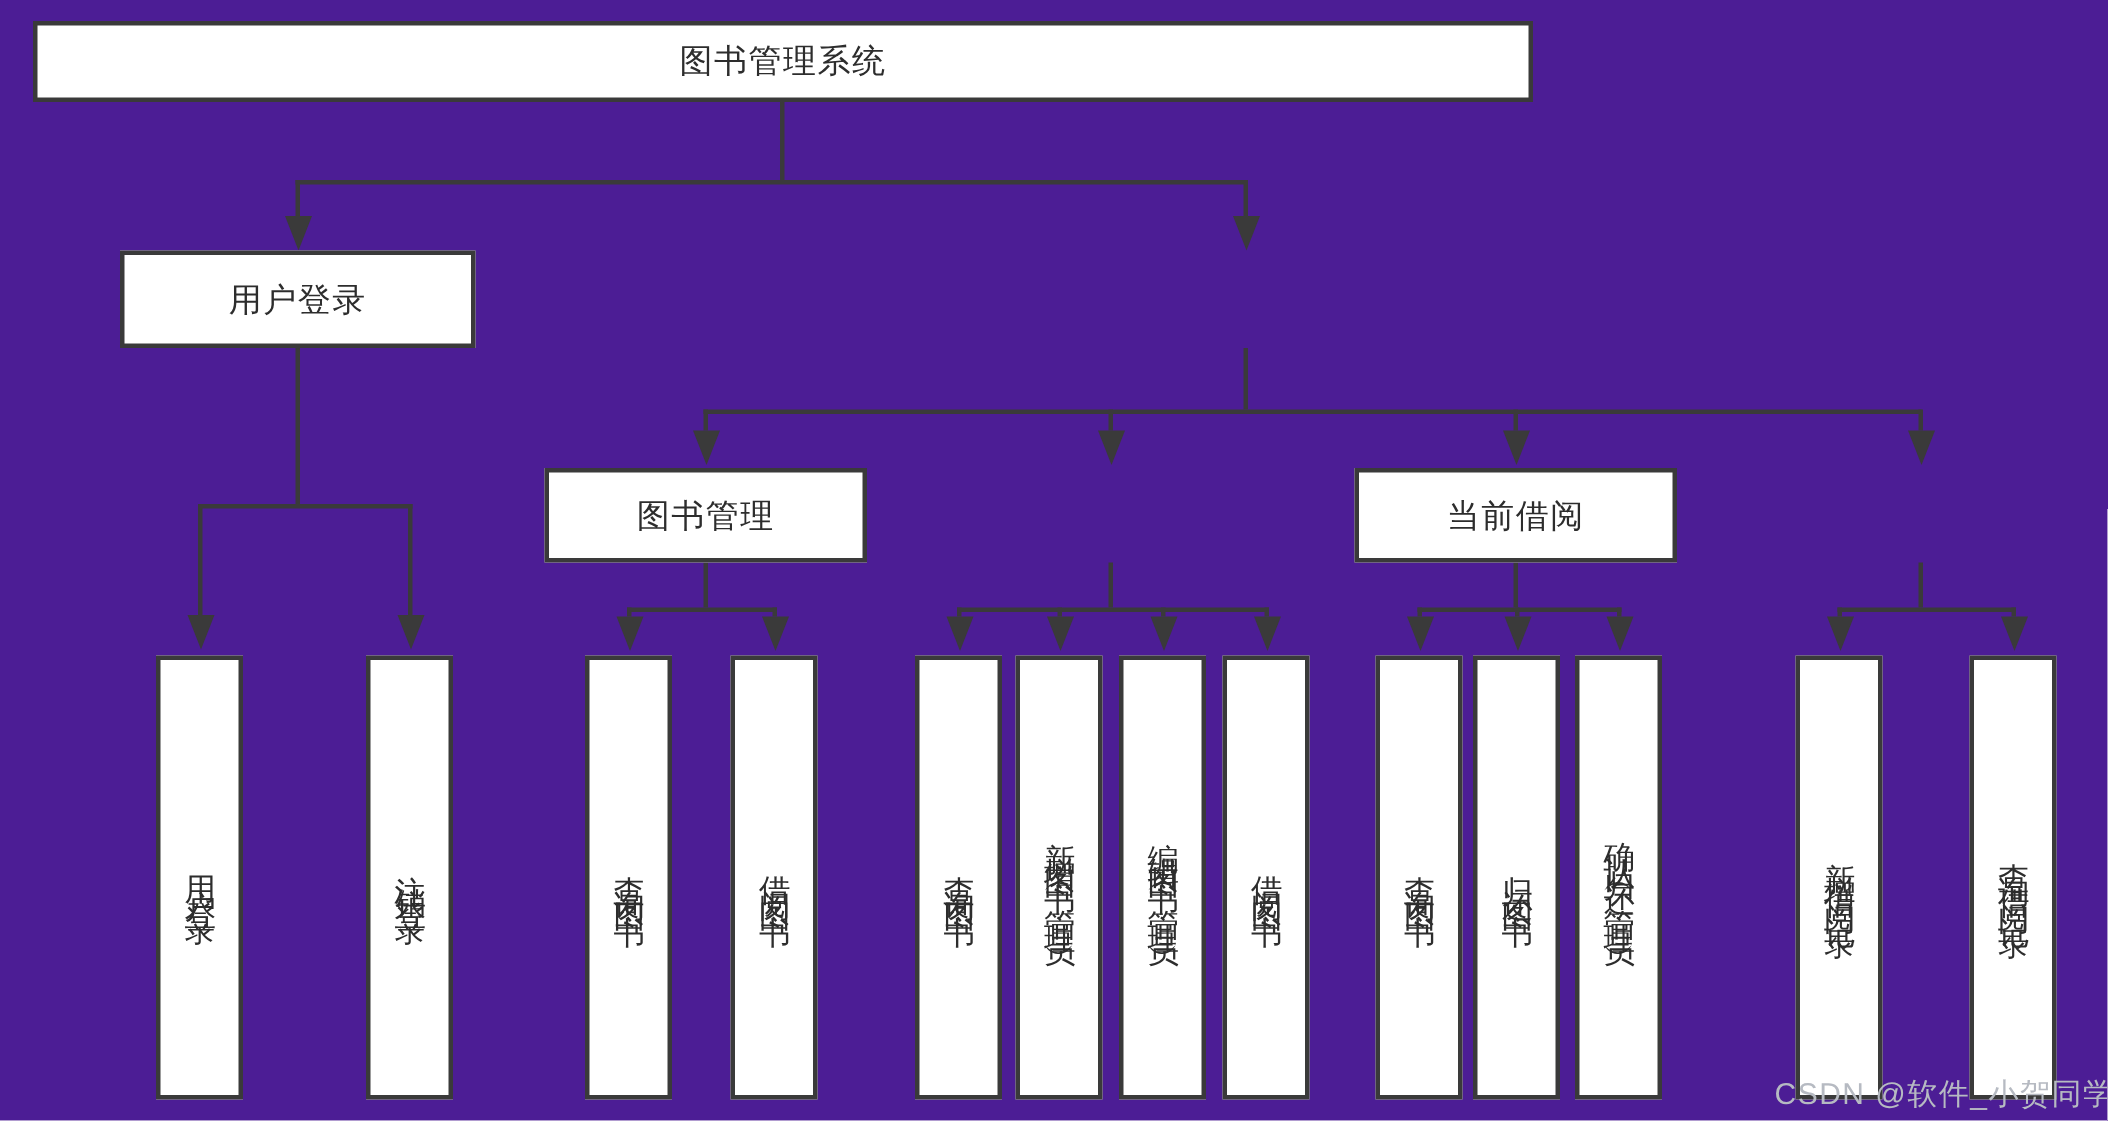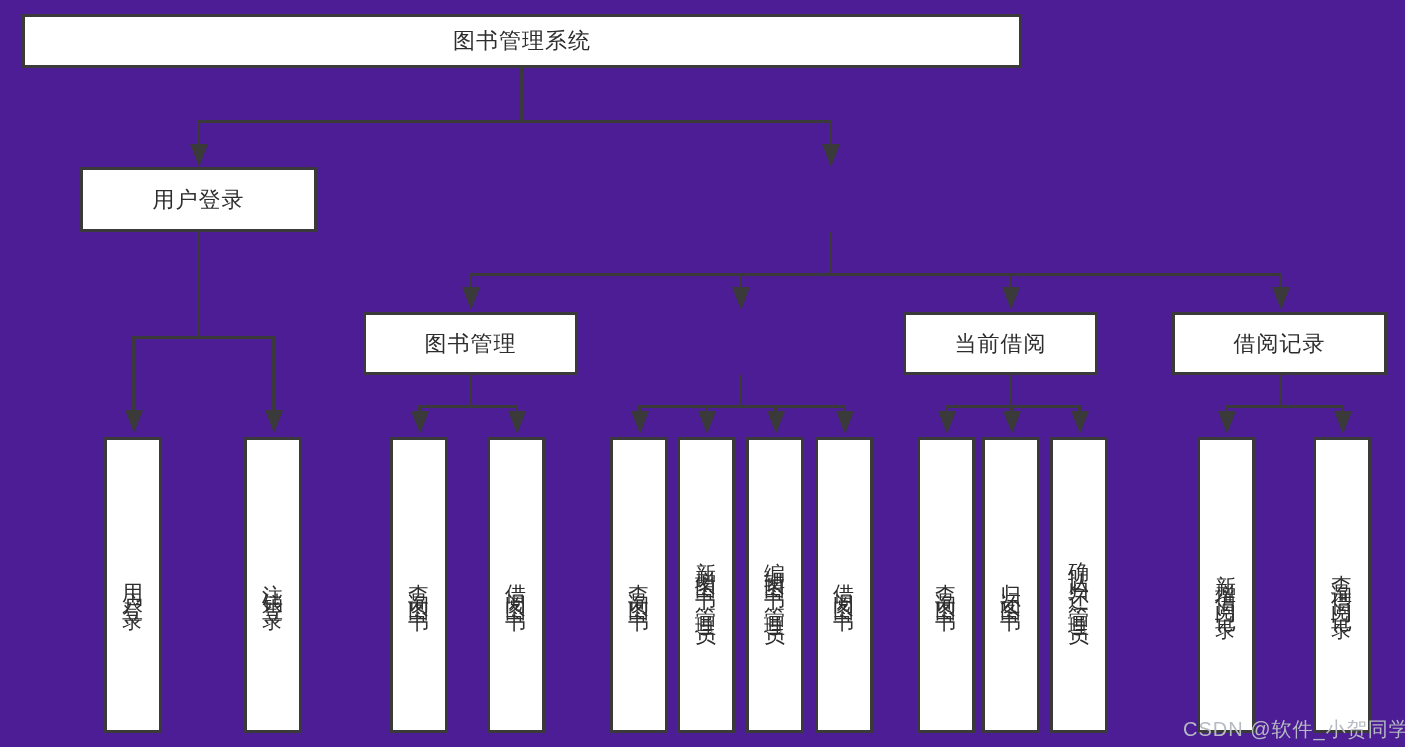--- a/index.html
+++ b/index.html
@@ -74,25 +74,22 @@
     <span>图书管理系统</span>
   </div>
 
   <div class="node hz" style="left:80px;top:167px;width:237px;height:65px">
     <span>用户登录</span>
   </div>
 
   <div class="node hz" style="left:363px;top:312px;width:215px;height:63px">
     <span>图书管理</span>
   </div>
-  <div class="node hz" style="left:903px;top:312px;width:195px;height:63px">
+  <div class="node hz" style="left:903px;top:312px;width:215px;height:63px">
     <span>当前借阅</span>
-  </div>
-  <div class="node hz" style="left:1172px;top:312px;width:215px;height:63px">
-    <span>借阅记录</span>
   </div>
 
   <div class="node leaf" style="left:104px">
     <span>用户登录</span>
   </div>
   <div class="node leaf" style="left:244px">
     <span>注销登录</span>
   </div>
 
   <div class="node leaf" style="left:390px">

